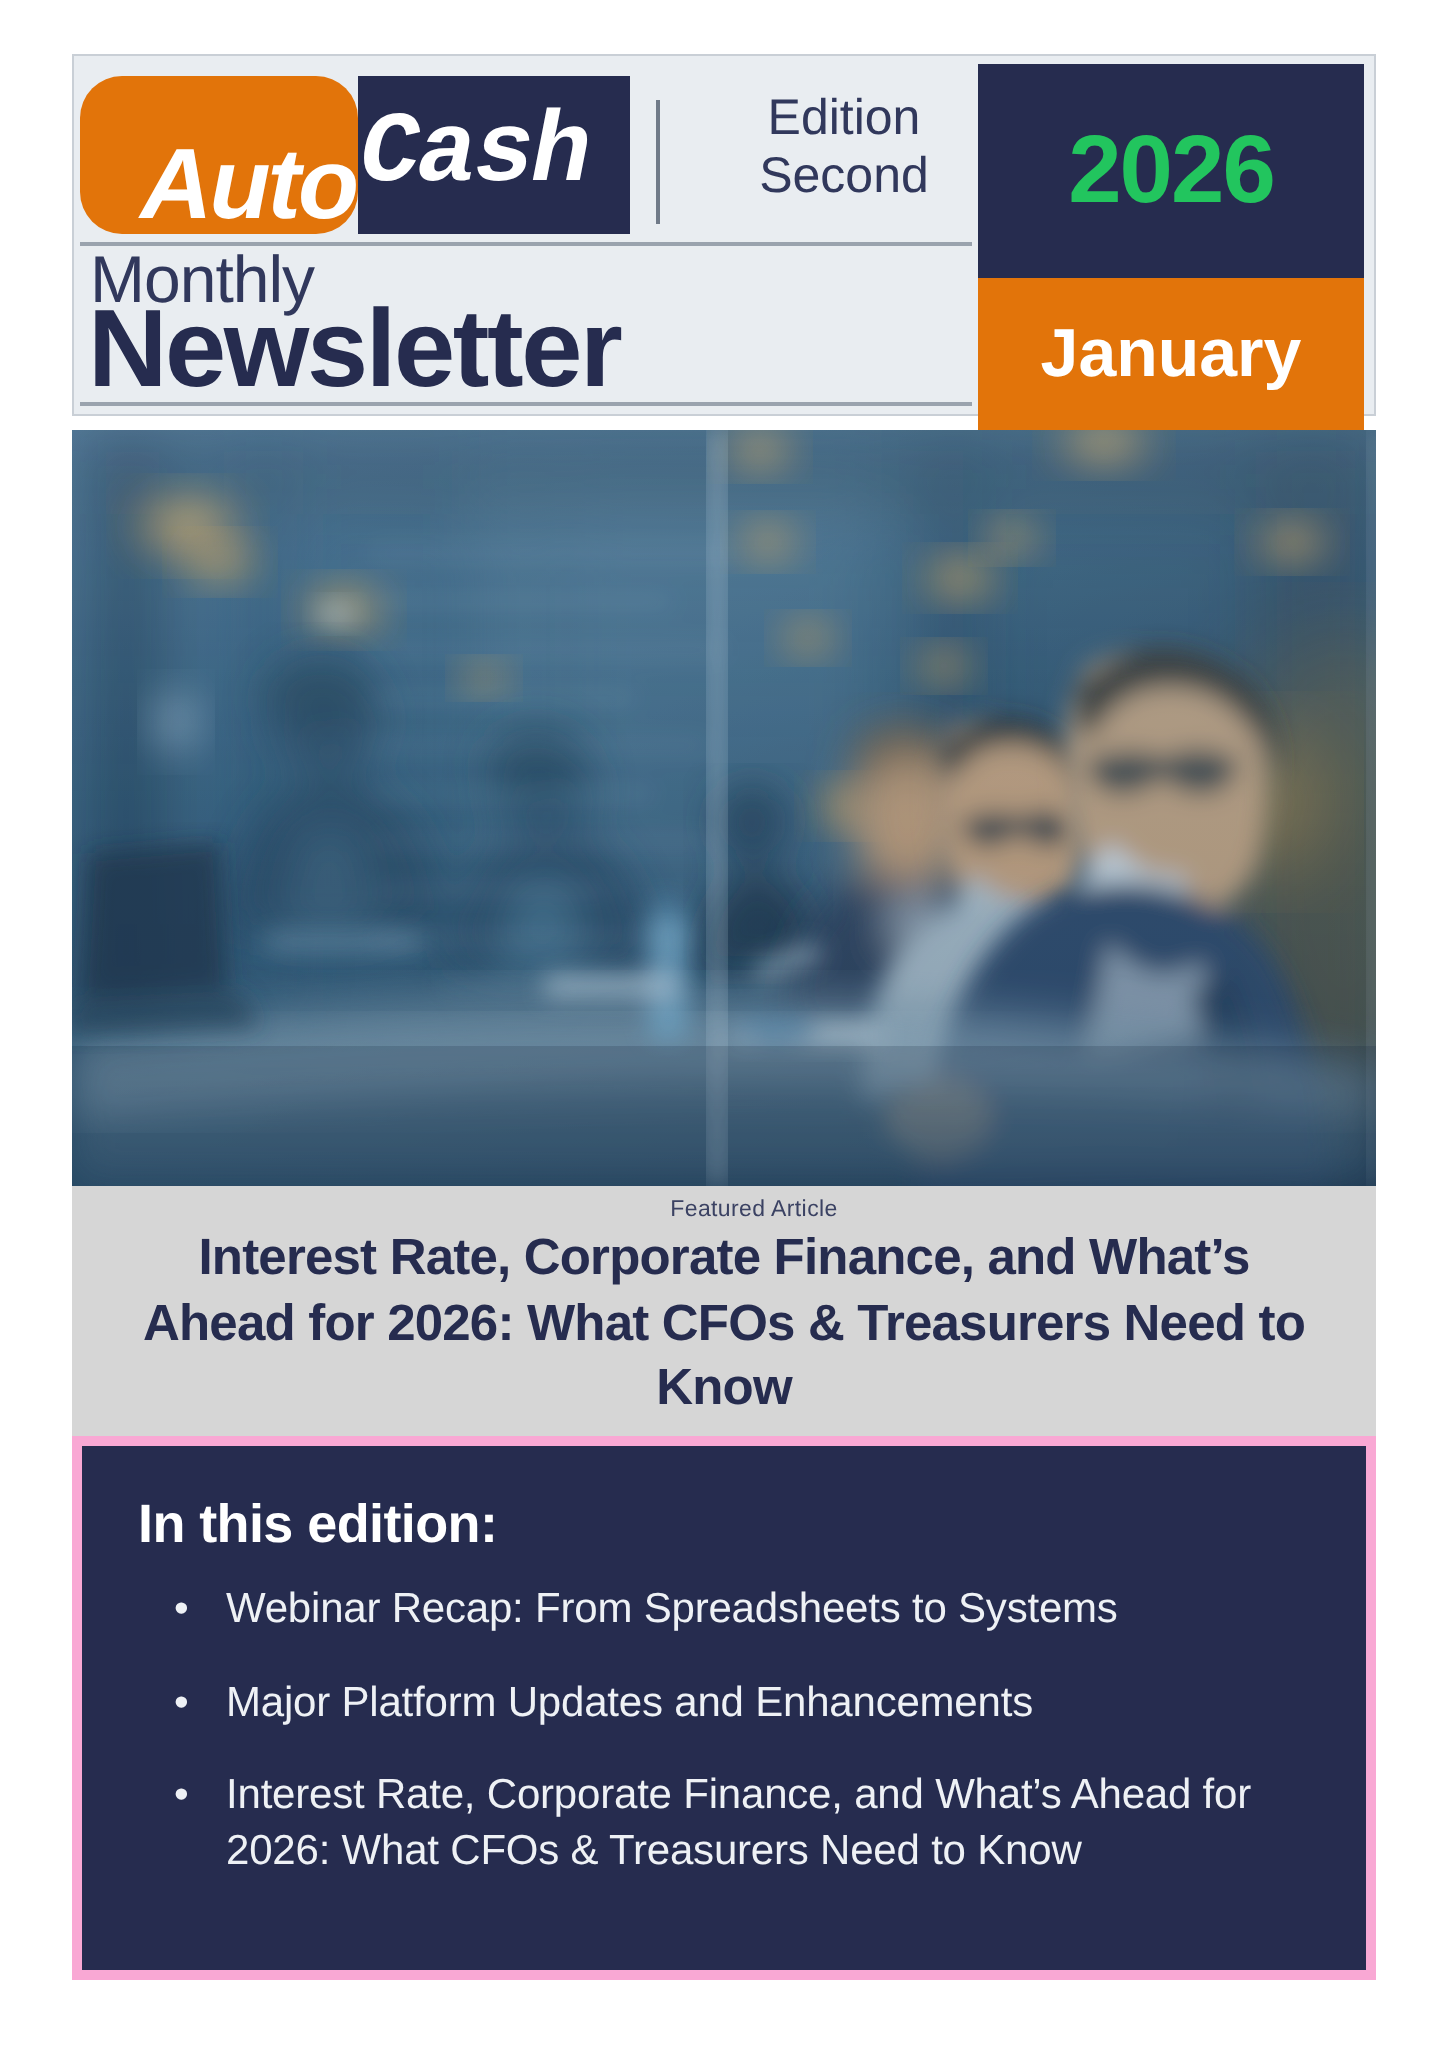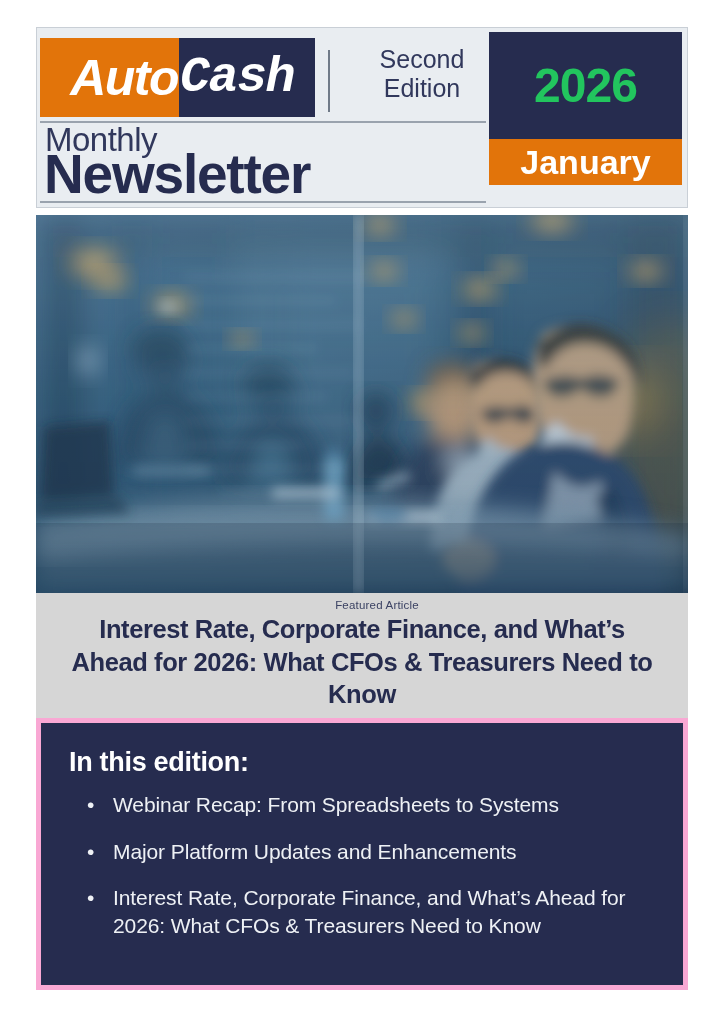--- a/index.html
+++ b/index.html
@@ -18,21 +18,21 @@
     background:#e9edf1;
     border:1px solid #c9cfd6;
   }
   
   .logo-box {
     position:absolute; left:3px; top:10px; width:275px; height:79px;
     display:flex; overflow:hidden;
   }
   .logo-half-a {
     flex:0 0 139px; background:#e2740a;
-    display:flex; align-items:center; justify-content:flex-end;
+    display:flex; align-items:flex-end; justify-content:flex-end;border-radius:21px;
   }
   .logo-half-b {
     flex:1 1 auto; background:#262c4f;
     display:flex; align-items:center; justify-content:flex-start;
   }
   .logo-word {
     font-size:50px; font-weight:bold; font-style:italic; color:#ffffff;
     letter-spacing:-1.5px; line-height:1; white-space:nowrap;
   }
   .logo-word.a { padding-right:1px; padding-left:18px; }
@@ -71,21 +71,21 @@
   }
   
   .year-box {
     position:absolute; left:452px; top:4px; width:193px; height:107px;
     background:#262c4f; display:flex; align-items:center; justify-content:center;
   }
   .year-text {
     color:#22c55e; font-size:48px; font-weight:bold; letter-spacing:-1px; line-height:1;
   }
   .month-box {
-    position:absolute; left:452px; top:111px; width:193px; height:46px;
+    position:absolute; left:452px; top:111px; width:193px; height:76px;
     background:#e2740a; display:flex; align-items:center; justify-content:center;
   }
   .month-text {
     color:#ffffff; font-size:34px; font-weight:bold; line-height:1;
   }
 
   
   .hero {
     position:absolute; left:36px; top:215px; width:652px; height:378px;
     overflow:hidden; background:#1d3a55;
@@ -139,22 +139,22 @@
         <span class="logo-word a">Auto</span>
       </div>
       <div class="logo-half-b">
         <span class="logo-word b">Cash</span>
       </div>
     </div>
 
     <div class="v-divider"></div>
 
     <div class="edition">
+      <div>Edition</div>
       <div>Second</div>
-      <div>Edition</div>
     </div>
 
     <div class="h-rule-1"></div>
 
     <div class="monthly">Monthly</div>
     <div class="newsletter">Newsletter</div>
 
     <div class="h-rule-2"></div>
 
     <div class="year-box">

